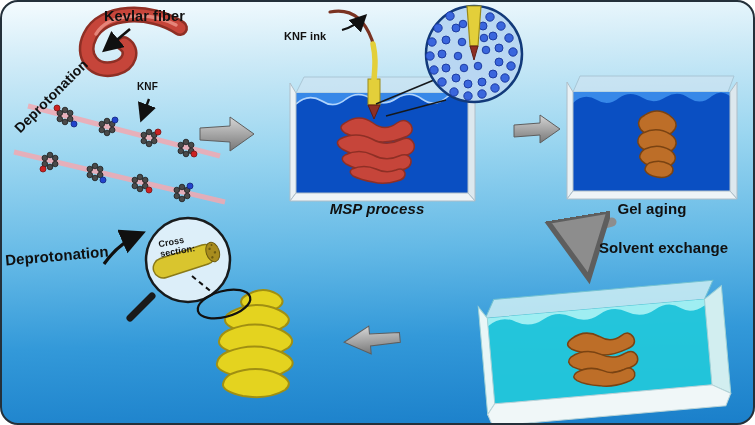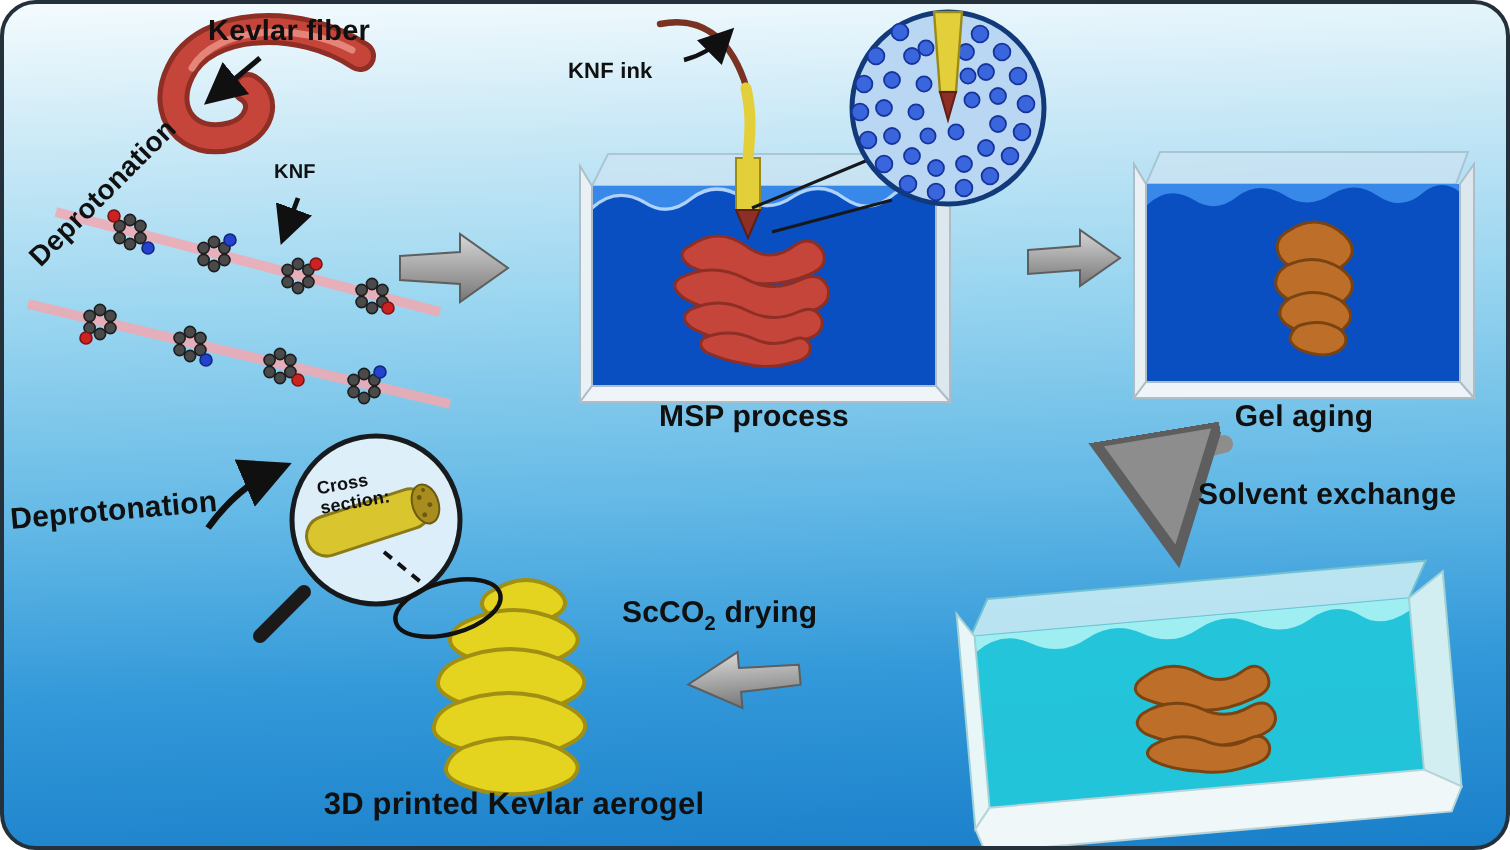--- a/index.html
+++ b/index.html
@@ -283,29 +283,25 @@
   </svg>
 
   <div class="lbl" style="left:102px;top:6px;font-size:14.5px;">Kevlar fiber</div>
 
   <div class="lbl" style="left:-16px;top:86px;width:130px;text-align:center;font-size:14px;transform:rotate(-45deg);">Deprotonation</div>
 
   <div class="lbl" style="left:135px;top:79px;font-size:10px;">KNF</div>
 
   <div class="lbl" style="left:282px;top:28px;font-size:11px;">KNF ink</div>
 
-  <div class="lbl" style="left:302px;top:198px;width:146px;text-align:center;font-size:15px;">MSP process</div>
+  <div class="lbl" style="left:302px;top:198px;width:146px;text-align:center;font-size:15px;font-style:italic;">MSP process</div>
 
   <div class="lbl" style="left:592px;top:198px;width:116px;text-align:center;font-size:15px;">Gel aging</div>
 
   <div class="lbl" style="left:597px;top:237px;font-size:15px;">Solvent exchange</div>
 
-  <div class="lbl" style="left:309px;top:296px;font-size:15px;">
-    <span>ScCO</span><sub style="font-size:10px;">2</sub><span> drying</span>
-  </div>
 
   <div class="lbl wrap" style="left:157px;top:233px;width:48px;font-size:9px;line-height:1.15;transform:rotate(-10deg);">Cross section:</div>
 
   <div class="lbl" style="left:3px;top:245px;font-size:15px;transform:rotate(-5deg);">Deprotonation</div>
 
-  <div class="lbl" style="left:124px;top:392px;width:262px;text-align:center;font-size:15.5px;">3D printed Kevlar aerogel</div>
 
 </div>
 
 </body></html>

